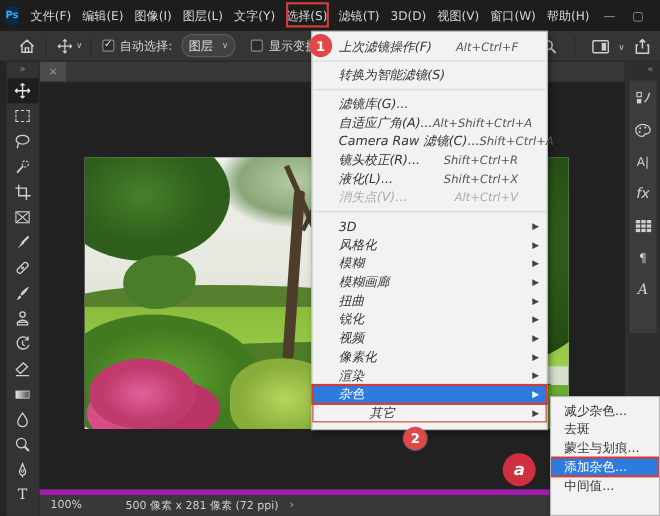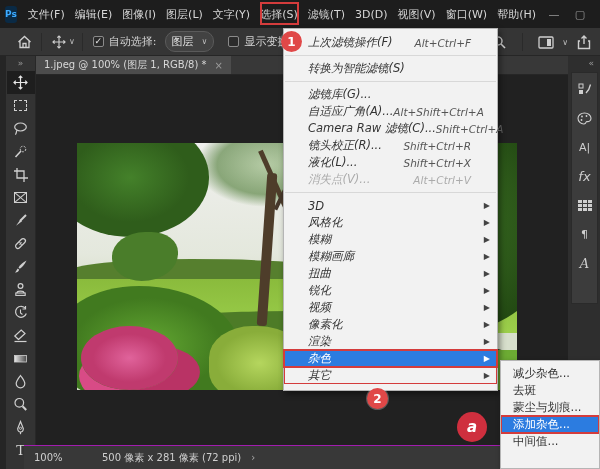--- a/index.html
+++ b/index.html
@@ -67,37 +67,37 @@
   .right-panel { position:absolute; left:568px; top:56px; width:32px; height:413px; background:#2e2e2e; z-index:3; }
   .rp-collapse { color:#9a9a9a; font-size:9px; text-align:right; padding:2px 6px 0 0; }
   .rp-strip { position:absolute; left:3px; top:16px; width:27px; height:232px; background:#3c3c3c; border:1px solid #2a2a2a; display:flex; flex-direction:column; align-items:center; padding-top:8px; gap:13px; }
   .rp-icon { color:#cfcfcf; font-size:11px; height:16px; display:flex; align-items:center; justify-content:center; }
   .rp-fx { font-style:italic; font-size:13px; }
   .rp-glyphA { font-family:"DejaVu Serif","Liberation Serif",serif; font-style:italic; font-size:13px; }
   .grid-ico { display:grid; grid-template-columns:repeat(3,4px); grid-template-rows:repeat(3,3px); gap:1px; }
   .grid-ico i { background:#cfcfcf; }
 
   
-  .statusbar { position:absolute; left:24px; top:445px; width:532px; height:24px; background:#383838; border-top:1px solid #a21caf; display:flex; align-items:center; color:#cfcfcf; font-size:10px; z-index:3; }
+  .statusbar { position:absolute; left:36px; top:445px; width:532px; height:24px; background:#383838; border-top:5px solid #a21caf; display:flex; align-items:center; color:#cfcfcf; font-size:10px; z-index:3; }
   .sb-zoom { margin-left:10px; width:40px; }
   .sb-info { margin-left:28px; }
   .sb-chev { margin-left:10px; color:#aaa; }
 
   
   .filter-menu { position:absolute; left:283px; top:28px; width:215px; background:#f2f2f2; border:1px solid #b5b5b5; box-shadow:2px 3px 6px rgba(0,0,0,.45); z-index:20; padding:5px 0 6px; }
   .mi { height:17px; display:flex; align-items:center; position:relative; color:#333; font-size:11.5px;font-style:italic; }
   .mi-label { padding-left:24px; white-space:nowrap; }
   .mi-short { margin-left:auto; padding-right:26px; color:#555; font-size:10.5px; white-space:nowrap; }
   .mi-arrow { position:absolute; right:7px; font-size:8px; color:#444; top:4px; }
   .mi.hl { background:#2c7ce0; color:#fff; }
   .mi.hl .mi-arrow { color:#fff; }
   .mi.dis, .mi.dis .mi-short { color:#ababab; }
   .msep { height:1px; background:#d8d8d8; margin:4px 1px; }
   .redbox { outline:2px solid #d43c3c; outline-offset:-1px; }
-  .redbox-thin { outline:1.5px solid #d43c3c; outline-offset:-1px; }
+  .redbox-thin { outline:1.5px solid #d43c3c; outline-offset:-1px;padding-left:28px; }
 
   
   .noise-submenu { position:absolute; left:500px; top:360px; width:100px; height:109px; background:#f2f2f2; border:1px solid #b5b5b5; box-shadow:2px 3px 6px rgba(0,0,0,.45); z-index:21; padding:4px 0; overflow:hidden; }
   .smi { height:17px; display:flex; align-items:center; color:#333; font-size:11.5px;text-align:center; }
   .smi span { padding-left:12px; white-space:nowrap; }
   .smi.hl { background:#2c7ce0; color:#fff; }
 
   
   .step-circle { position:absolute; width:21px; height:21px; border-radius:50%; background:#e04848; color:#fff; font-size:12px; font-weight:bold; display:flex; align-items:center; justify-content:center; z-index:40; box-shadow:0 0 0 1px rgba(255,255,255,.25); }
   .step-1 { left:281px; top:31px; }
@@ -276,21 +276,20 @@
       </svg>
   </div>
   <div class="tool">
       <span class="type-glyph">T</span>
     </div>
 </div>
 
 <div class="canvas-area">
   <div class="tabbar">
     <div class="doc-tab">
-      <span>1.jpeg @ 100% (图层 1, RGB/8) *</span>
       <span class="tab-close">×</span>
     </div>
   </div>
   <div class="photo">
     <div class="ph canopy-mid"></div>
     <div class="ph far-trees"></div>
     <div class="ph field"></div>
     <div class="ph hedge"></div>
     <div class="ph pond"></div>
     <div class="ph branch1"></div>

